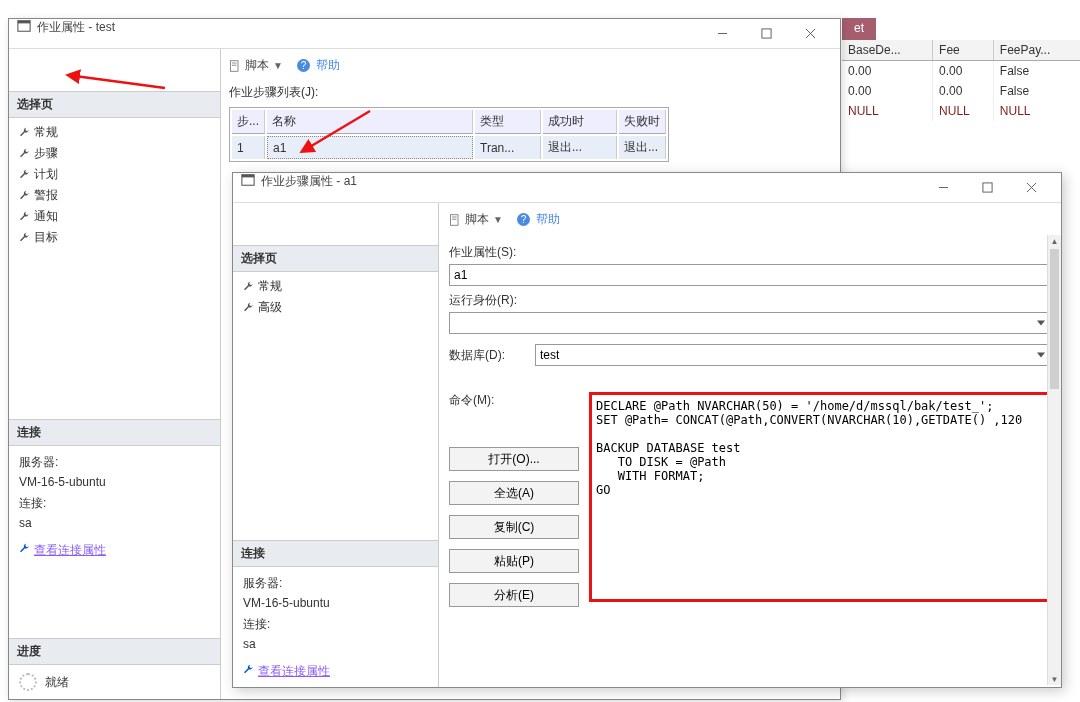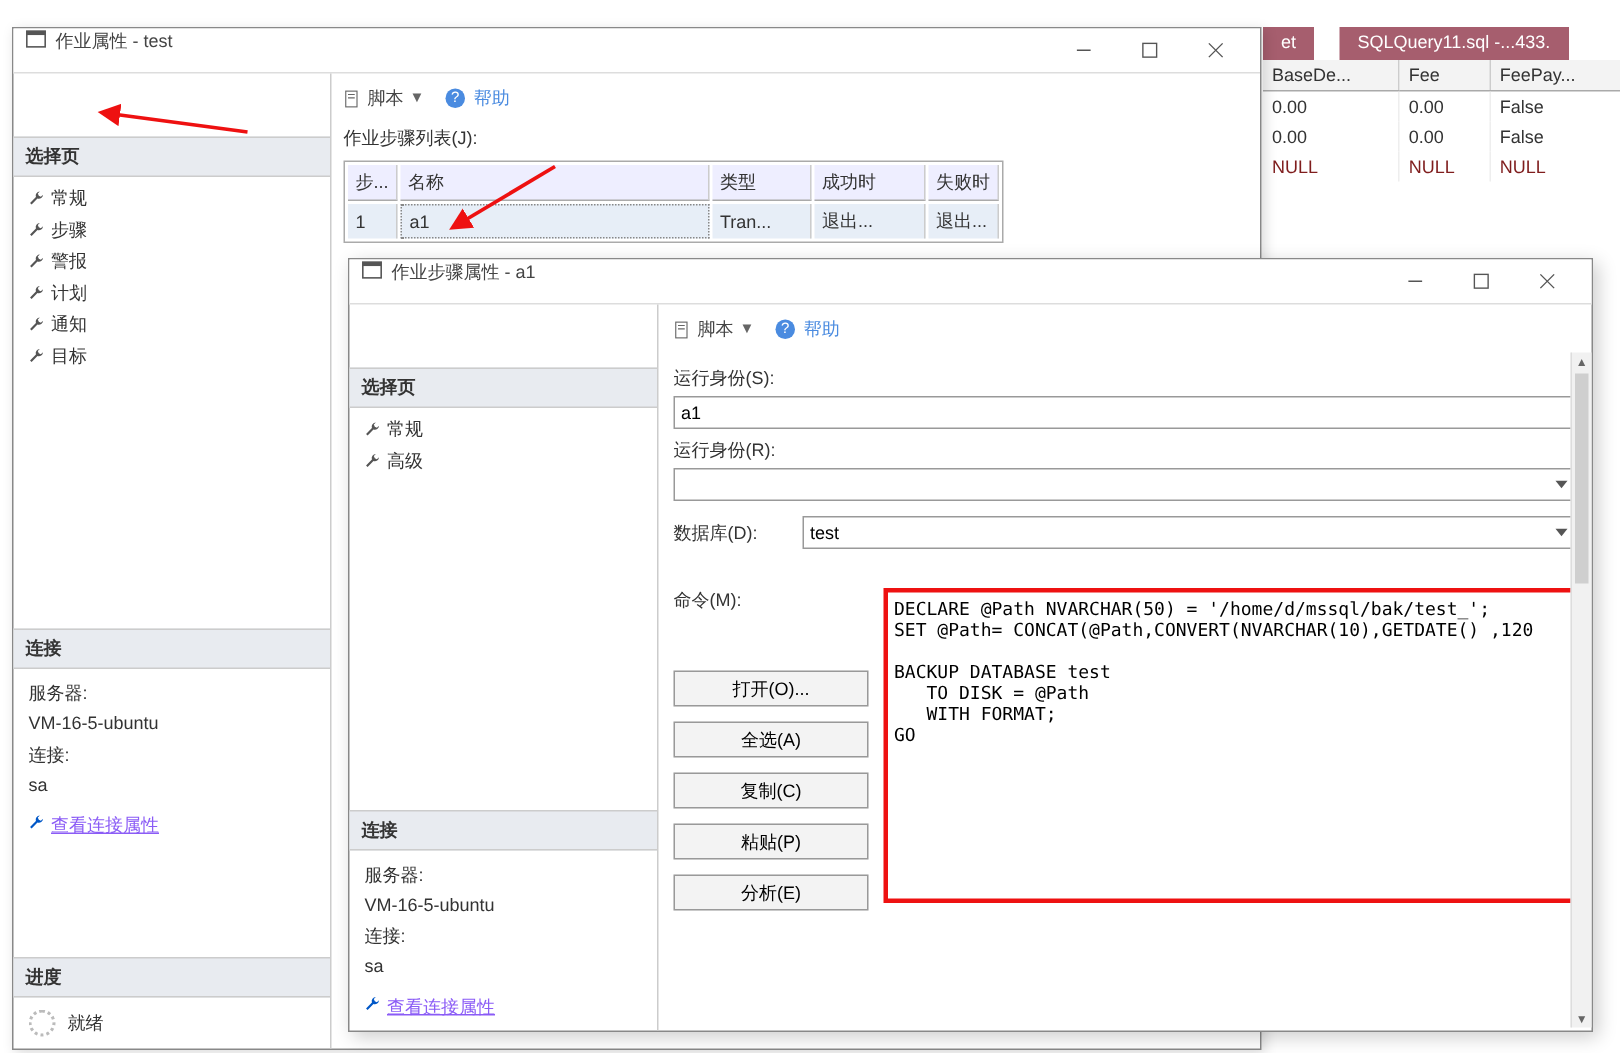--- a/index.html
+++ b/index.html
@@ -7,21 +7,21 @@
 
   
   .bg-table { position: absolute; top: 40px; left: 842px; width: 240px; font-size: 12px; }
   .bg-table table { width: 100%; border-collapse: collapse; }
   .bg-table th, .bg-table td { text-align: left; padding: 3px 6px; white-space: nowrap; overflow: hidden; }
   .bg-table th { border-right: 1px solid #ccc; border-bottom: 1px solid #aaa; background: #f3f3f3; font-weight: normal; }
   .bg-table td { border-right: 1px solid #eee; }
   .bg-table .null { color: #7f1d1d; }
 
   .bg-tabs { position: absolute; top: 18px; left: 842px; display: flex; height: 22px; }
-  .bg-tab { background: #a65e6e; color: #fff; padding: 3px 12px; font-size: 12px; margin-right: 17px; white-space: nowrap; }
+  .bg-tab { background: #a65e6e; color: #fff; padding: 3px 12px; font-size: 12px; margin-right: 6px; white-space: nowrap; }
 
   
   .win1 { position: absolute; top: 18px; left: 8px; width: 833px; height: 682px; background: #fff; border: 1px solid #888; box-shadow: 2px 2px 8px rgba(0,0,0,0.15); }
   .titlebar { height: 30px; background: #fff; display: flex; align-items: flex-start; padding: 0 8px; border-bottom: 1px solid #ddd; }
   .titlebar .ticon { width: 14px; height: 14px; margin-right: 6px; fill: #555; }
   .titlebar .ttxt { flex: 1; color: #444; }
   .titlebar .wbtn { width: 44px; height: 100%; display: flex; align-items: center; justify-content: center; cursor: pointer; }
   .titlebar .wbtn svg { width: 11px; height: 11px; stroke: #555; }
 
   .win1-body { display: flex; height: calc(100% - 30px); }
@@ -93,21 +93,20 @@
   .scrollbar-v .arr { position: absolute; left: 0; right: 0; height: 12px; display: flex; align-items: center; justify-content: center; font-size: 8px; color: #666; }
   .scrollbar-v .up { top: 0; }
   .scrollbar-v .down { bottom: 0; }
 
 </style>
 </head>
 <body>
 
 <div class="bg-tabs">
   <div class="bg-tab">et</div>
-  <div class="bg-tab">SQLQuery11.sql -...433.</div>
 </div>
 <div class="bg-table">
   <table>
     <tbody>
         <tr>
       <th>BaseDe...</th>
       <th>Fee</th>
       <th>FeePay...</th>
     </tr>
     <tr>
@@ -166,27 +165,27 @@
         <div class="side-item">
             <span class="wrench"><svg viewBox="0 0 16 16">
                 <path d="M14 4a4 4 0 0 1-5.3 3.8L3 13.5 1.5 12l5.7-5.7A4 4 0 0 1 11 1l-2 2 1 2 2 1 2-2z"></path>
               </svg></span>
             <span>步骤</span>
           </div>
         <div class="side-item">
             <span class="wrench"><svg viewBox="0 0 16 16">
                 <path d="M14 4a4 4 0 0 1-5.3 3.8L3 13.5 1.5 12l5.7-5.7A4 4 0 0 1 11 1l-2 2 1 2 2 1 2-2z"></path>
               </svg></span>
+            <span>计划</span>
+          </div>
+        <div class="side-item">
+            <span class="wrench"><svg viewBox="0 0 16 16">
+                <path d="M14 4a4 4 0 0 1-5.3 3.8L3 13.5 1.5 12l5.7-5.7A4 4 0 0 1 11 1l-2 2 1 2 2 1 2-2z"></path>
+              </svg></span>
             <span>警报</span>
-          </div>
-        <div class="side-item">
-            <span class="wrench"><svg viewBox="0 0 16 16">
-                <path d="M14 4a4 4 0 0 1-5.3 3.8L3 13.5 1.5 12l5.7-5.7A4 4 0 0 1 11 1l-2 2 1 2 2 1 2-2z"></path>
-              </svg></span>
-            <span>计划</span>
           </div>
         <div class="side-item">
             <span class="wrench"><svg viewBox="0 0 16 16">
                 <path d="M14 4a4 4 0 0 1-5.3 3.8L3 13.5 1.5 12l5.7-5.7A4 4 0 0 1 11 1l-2 2 1 2 2 1 2-2z"></path>
               </svg></span>
             <span>通知</span>
           </div>
         <div class="side-item">
             <span class="wrench"><svg viewBox="0 0 16 16">
                 <path d="M14 4a4 4 0 0 1-5.3 3.8L3 13.5 1.5 12l5.7-5.7A4 4 0 0 1 11 1l-2 2 1 2 2 1 2-2z"></path>
@@ -342,21 +341,21 @@
         <span>脚本</span>
         <span class="drop">▼</span>
         <span style="width:6px"></span>
         <span class="help-ic">?</span>
         <span class="help">帮助</span>
       </div>
 
       <div style="margin-top:12px;"></div>
 
       <div class="form-row">
-        <span class="form-lbl">运行身份(S):</span>
+        <span class="form-lbl">作业属性(S):</span>
         <input class="tin" value="a1" style="">
       </div>
 
 
       <div class="form-row">
         <span class="form-lbl">运行身份(R):</span>
         <div class="sel-wrap"><input class="sel" style=""></div>
       </div>
 
       <div class="db-row">

